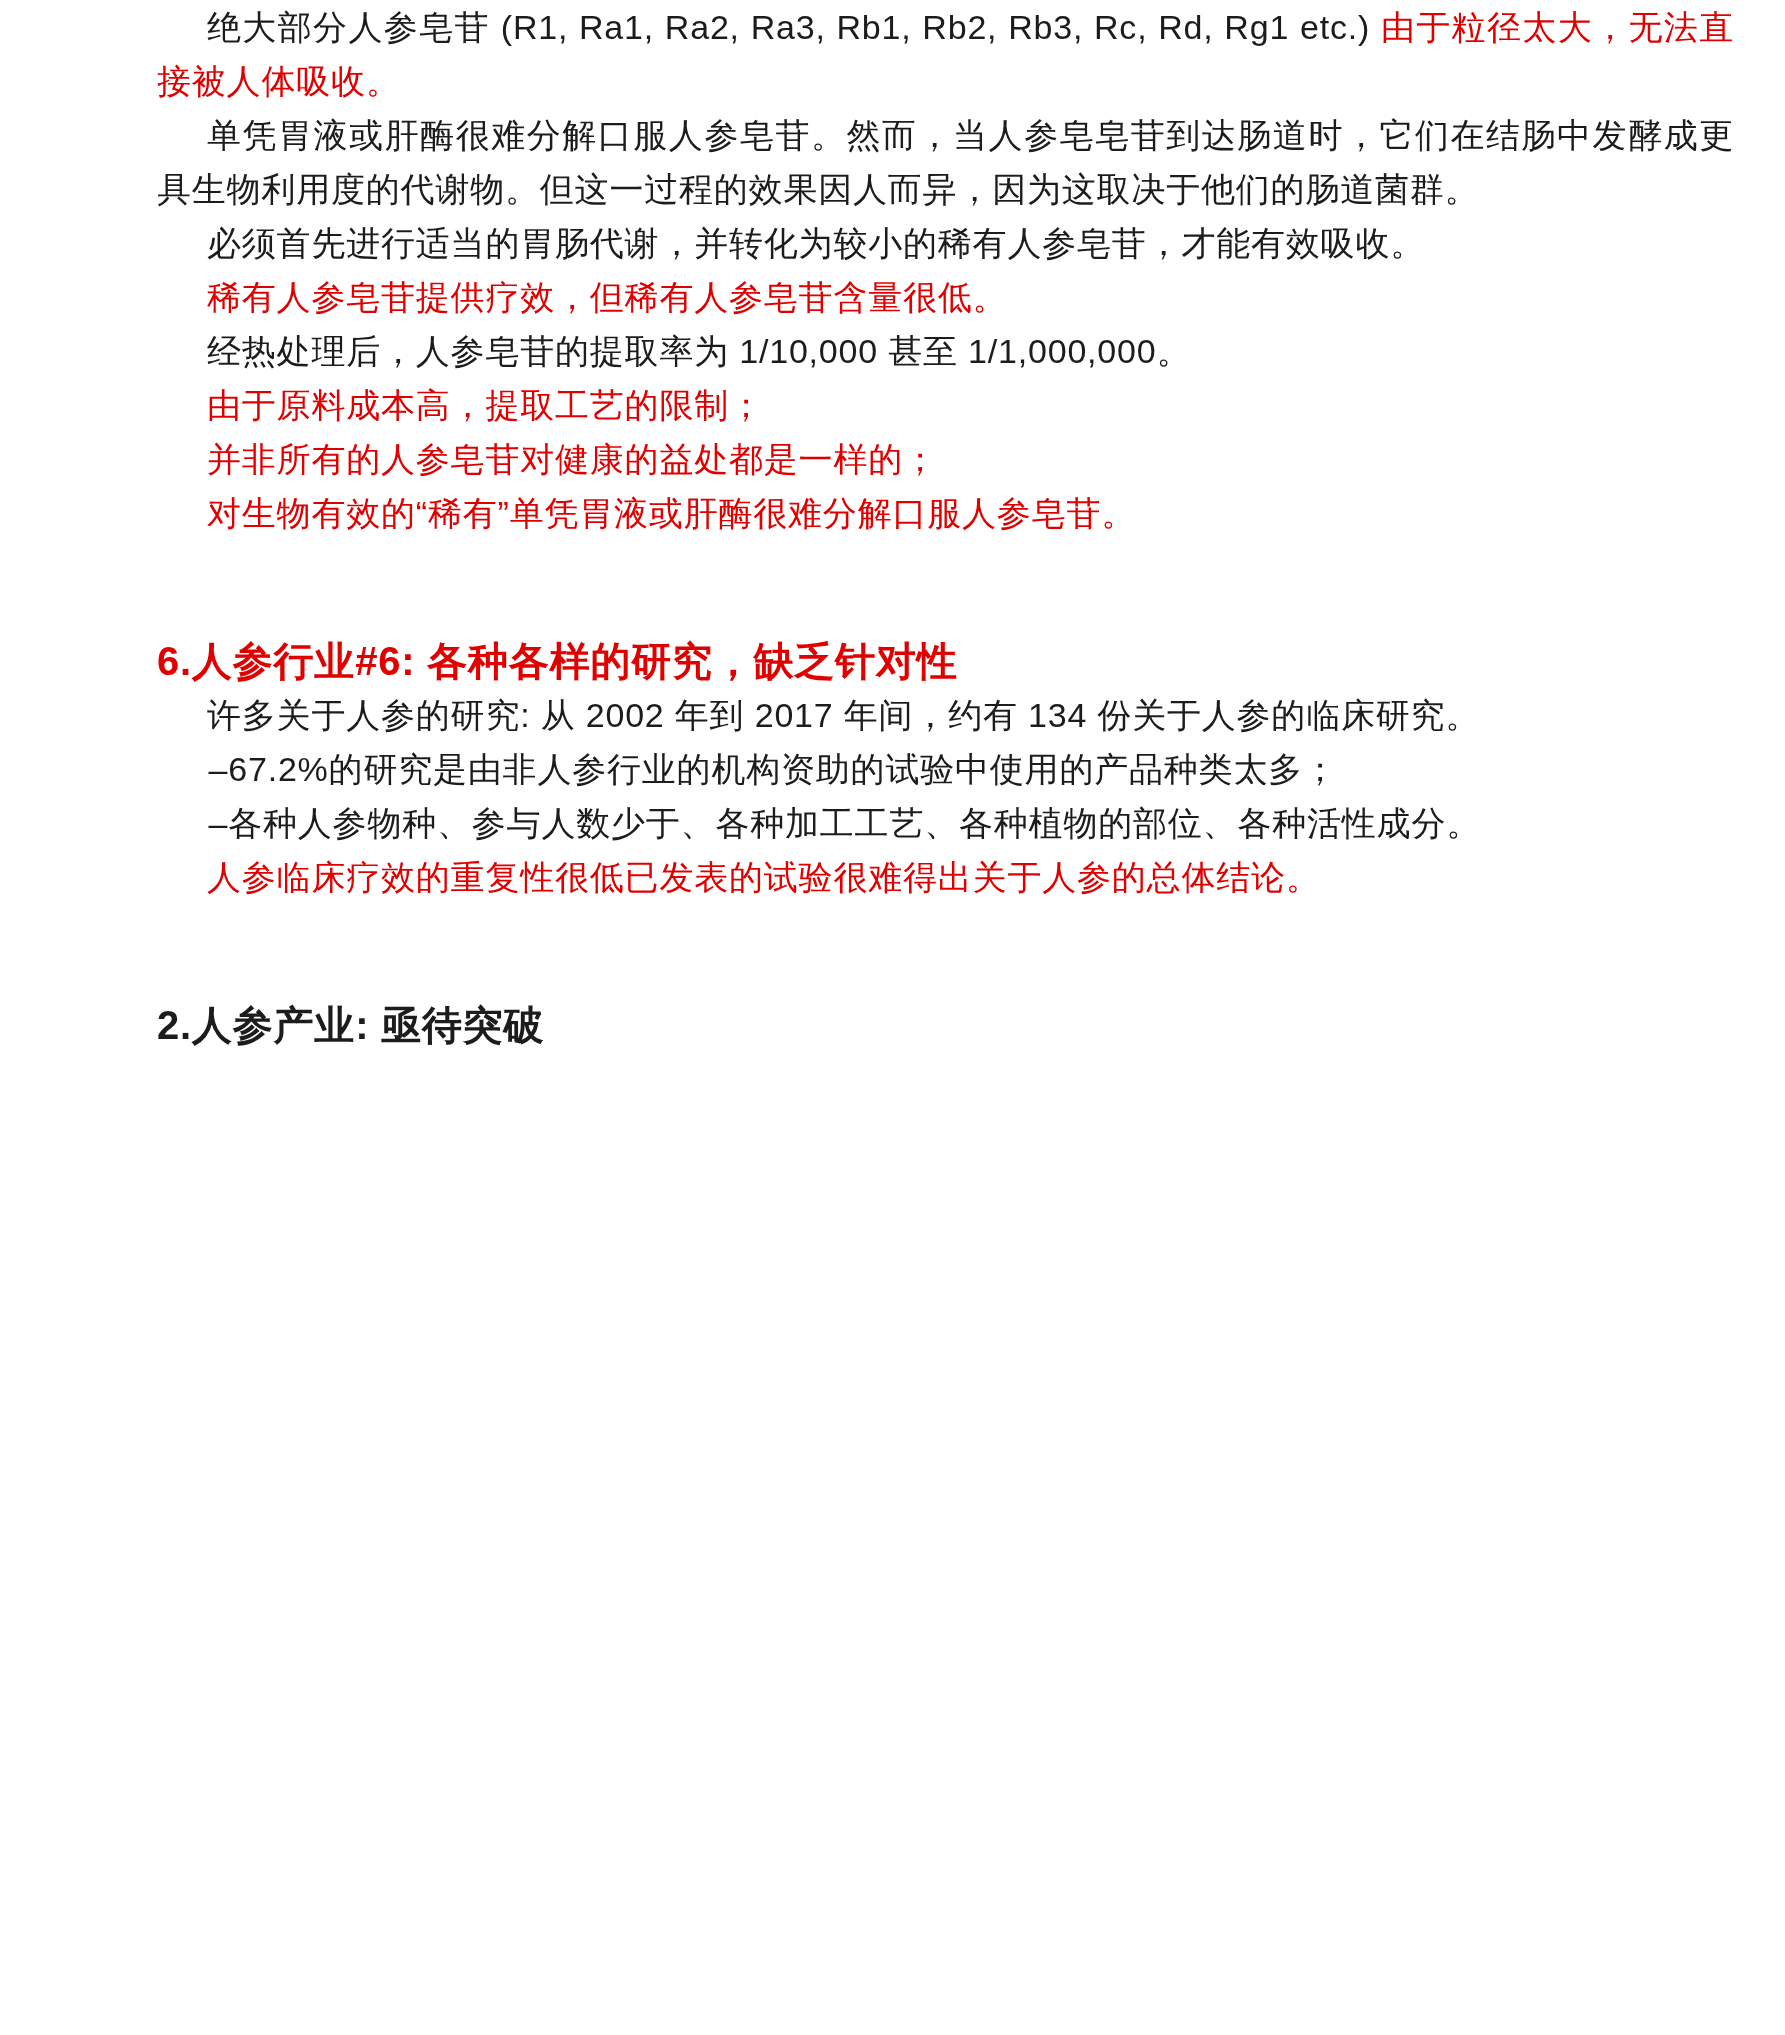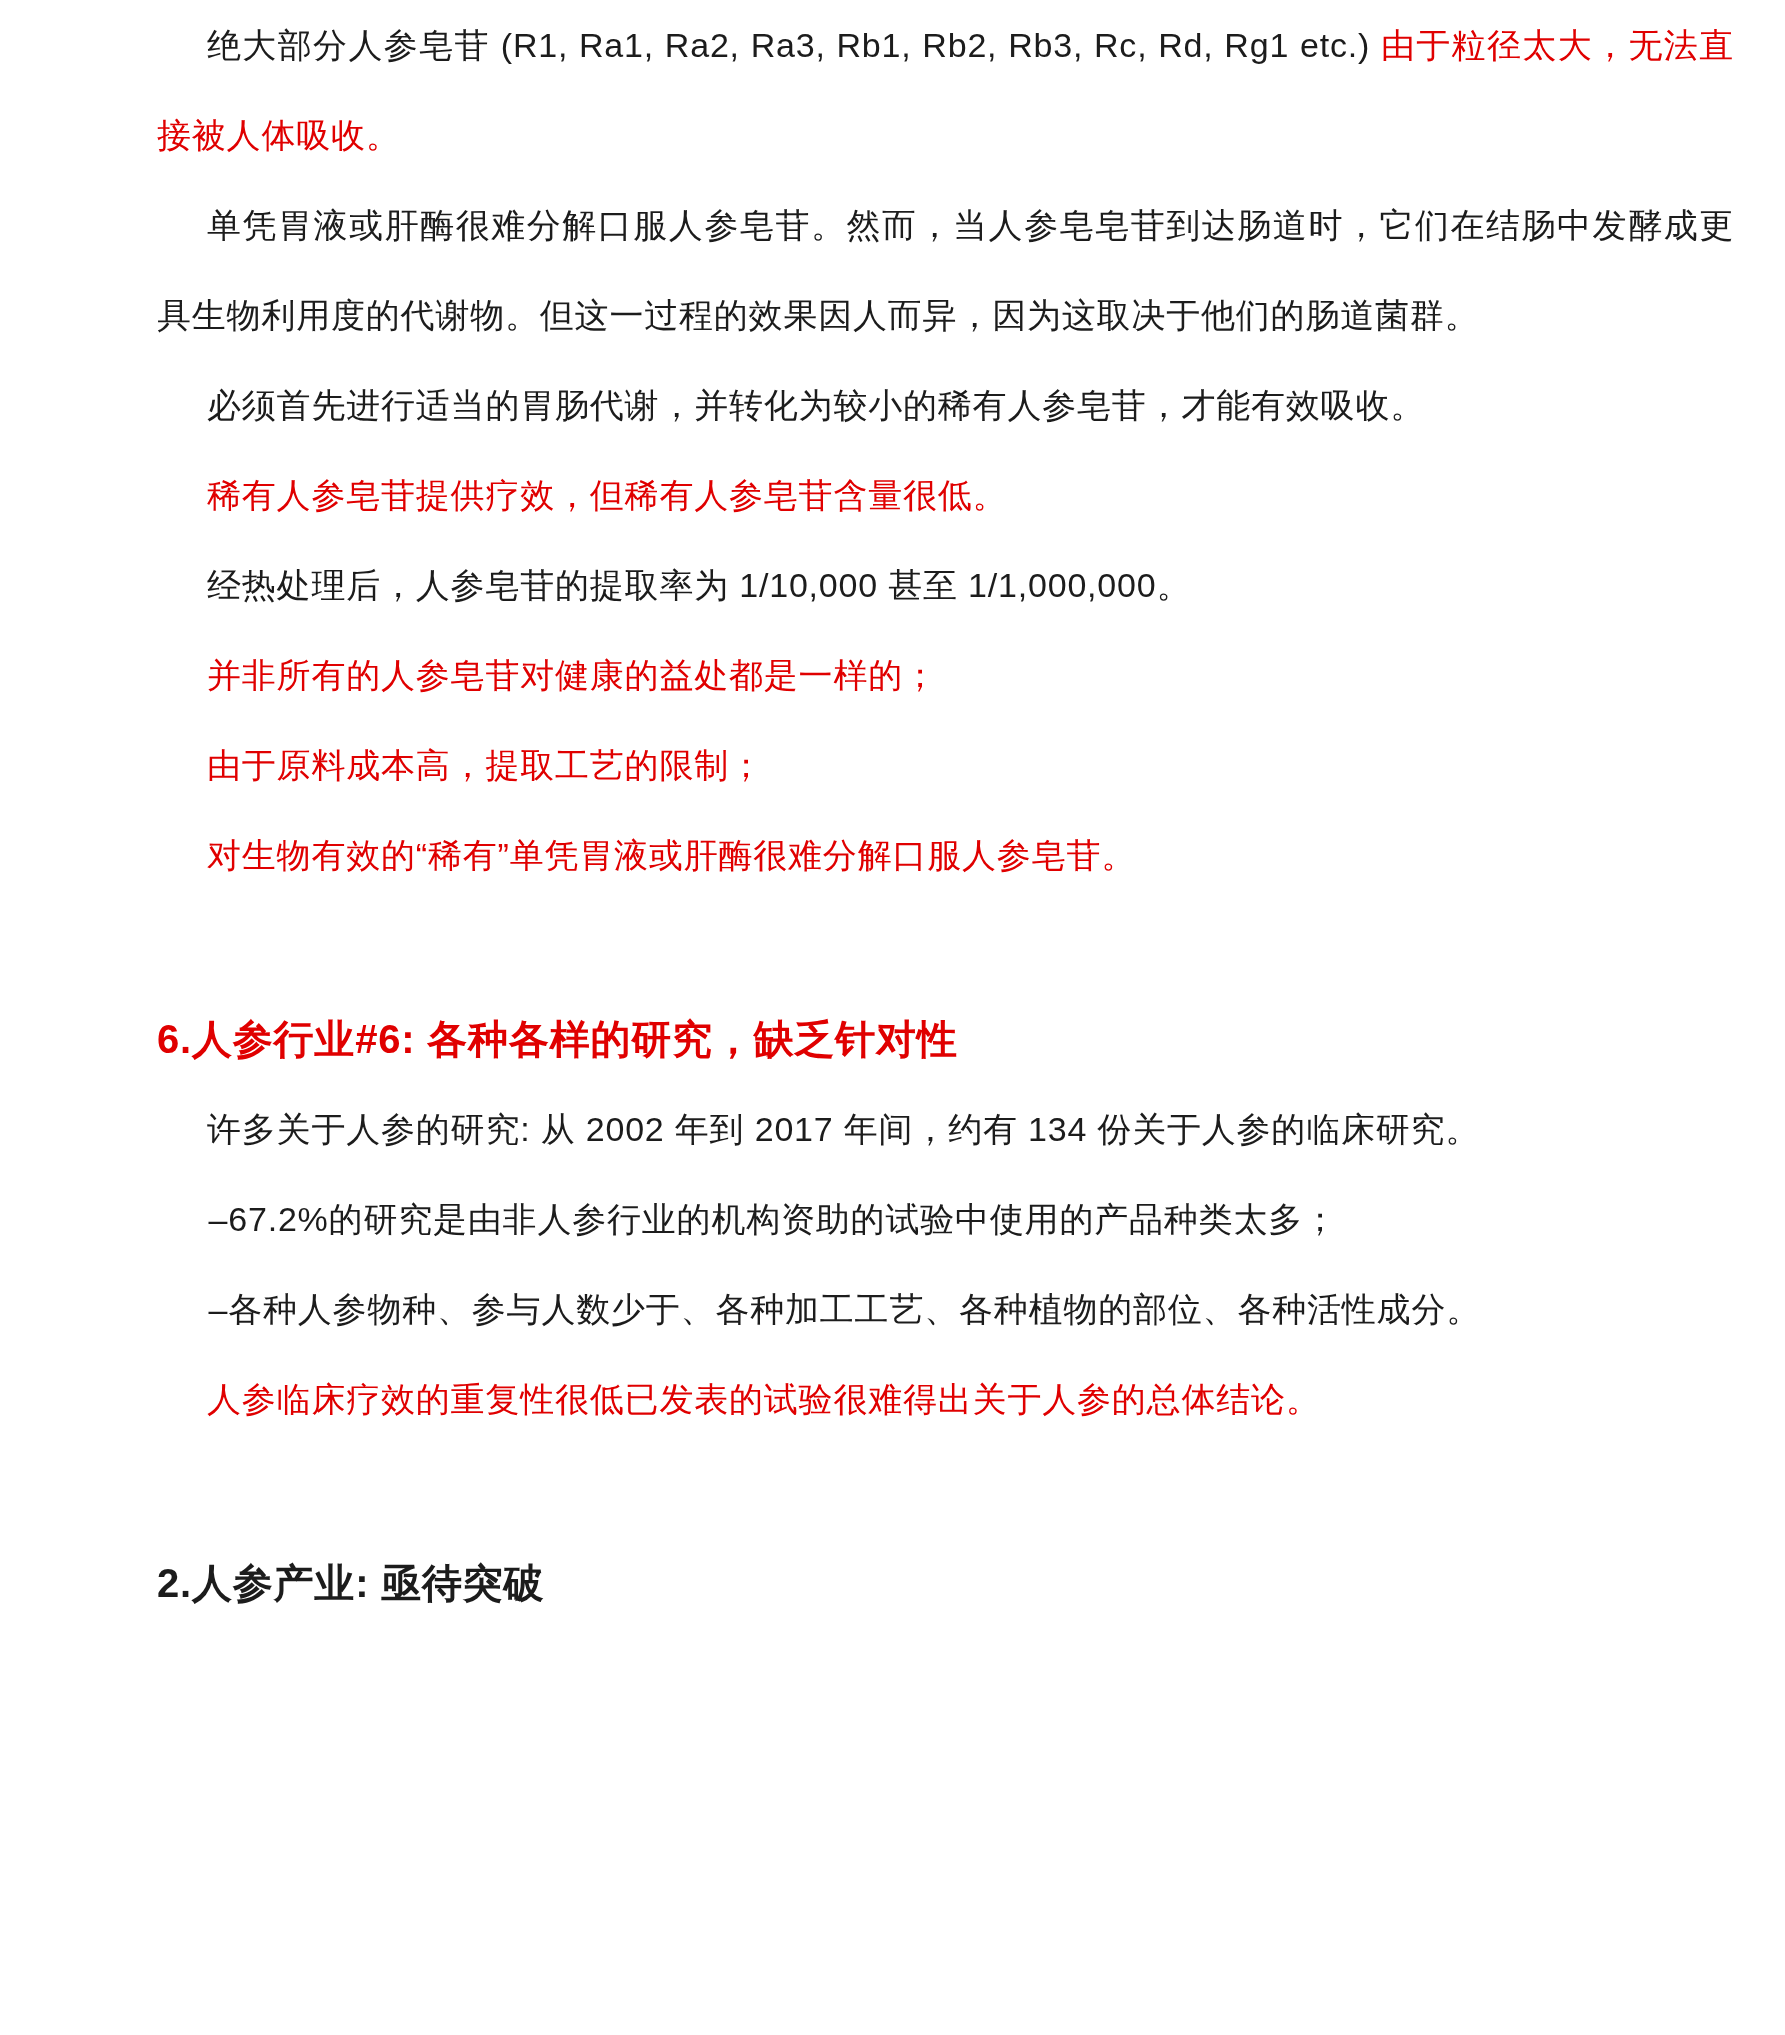--- a/index.html
+++ b/index.html
@@ -10,21 +10,21 @@
   .page {
     position: relative;
     width: 1786px;
     height: 2035px;
     box-sizing: border-box;
     background: #ffffff;
     padding: 0 52px 0 157px;
     overflow: hidden;
     font-family: "Liberation Sans", "DejaVu Sans", sans-serif;
     font-size: 34px;
-    line-height: 90px;
+    line-height: 54px;
     color: #1c1c1c;
     letter-spacing: 0.8px;
   }
   .page p {
     margin: 0;
     text-align: justify;
   }
   .indent {
     text-indent: 50px;
   }
@@ -50,23 +50,23 @@
   <p class="indent"><span>绝大部分人参皂苷 (R1, Ra1, Ra2, Ra3, Rb1, Rb2, Rb3, Rc, Rd, Rg1 etc.) </span><span class="red">由于粒径太大，无法直接被人体吸收。</span></p>
 
   <p class="indent"><span>单凭胃液或肝酶很难分解口服人参皂苷。然而，当人参皂皂苷到达肠道时，它们在结肠中发酵成更具生物利用度的代谢物。但这一过程的效果因人而异，因为这取决于他们的肠道菌群。</span></p>
 
   <p class="indent"><span>必须首先进行适当的胃肠代谢，并转化为较小的稀有人参皂苷，才能有效吸收。</span></p>
 
   <p class="indent red"><span>稀有人参皂苷提供疗效，但稀有人参皂苷含量很低。</span></p>
 
   <p class="indent"><span>经热处理后，人参皂苷的提取率为 1/10,000 甚至 1/1,000,000。</span></p>
 
+  <p class="indent red"><span>由于原料成本高，提取工艺的限制；</span></p>
+
   <p class="indent red"><span>并非所有的人参皂苷对健康的益处都是一样的；</span></p>
-
-  <p class="indent red"><span>由于原料成本高，提取工艺的限制；</span></p>
 
   <p class="indent red"><span>对生物有效的“稀有”单凭胃液或肝酶很难分解口服人参皂苷。</span></p>
 
   <p class="heading red"><span>6.人参行业#6: 各种各样的研究，缺乏针对性</span></p>
 
   <p class="indent"><span>许多关于人参的研究: 从 2002 年到 2017 年间，约有 134 份关于人参的临床研究。</span></p>
 
 
   <p class="bullet"><span>–</span><span>67.2%的研究是由非人参行业的机构资助的试验中使用的产品种类太多；</span></p>
 

